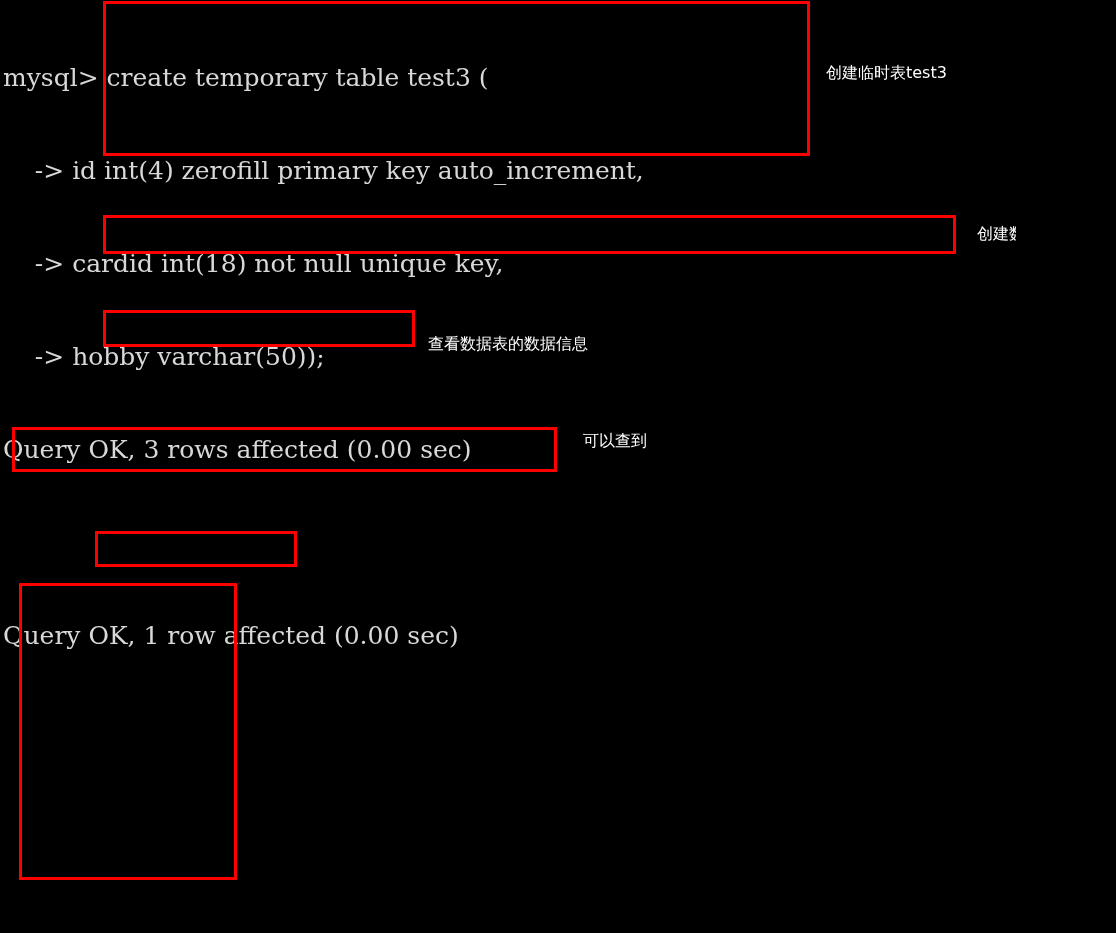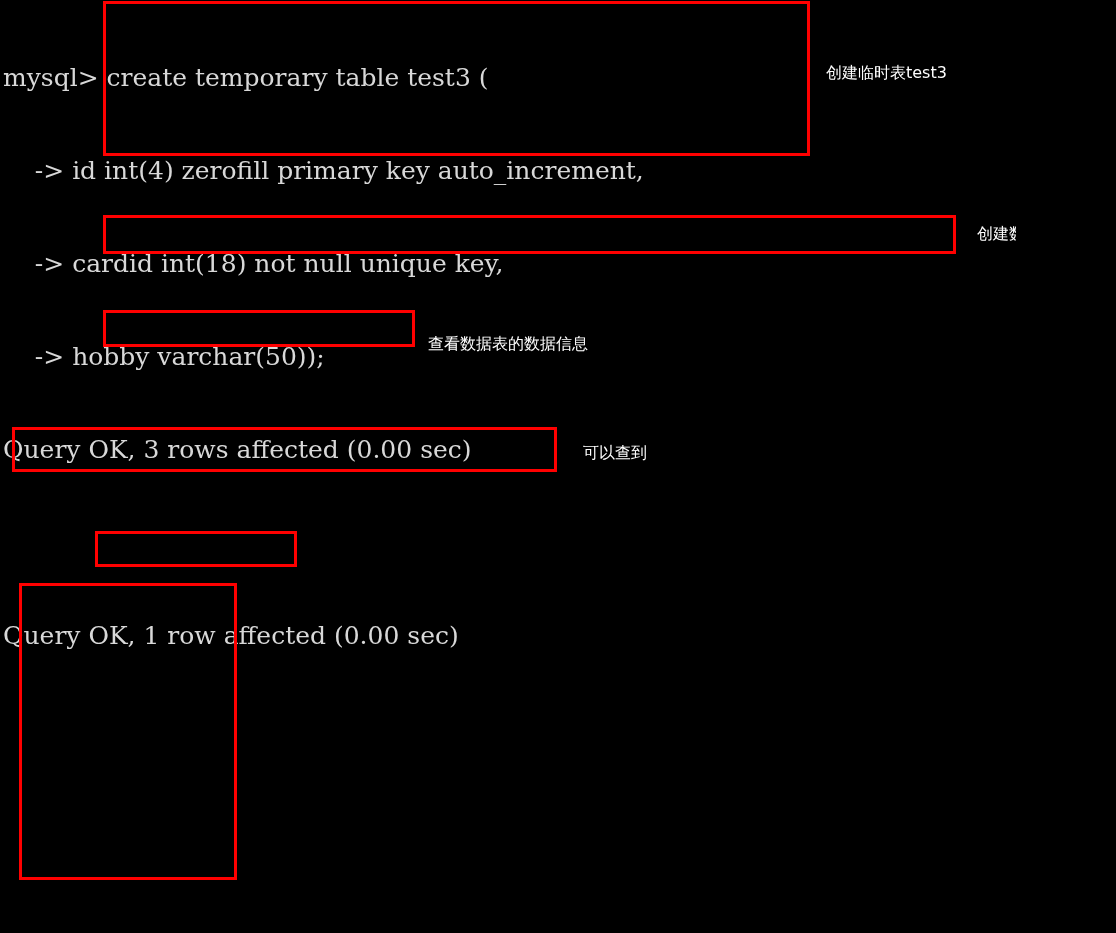--- a/index.html
+++ b/index.html
@@ -99,16 +99,16 @@
   <div class="box" style="left:95px; top:531px; width:202px; height:36px;"></div>
 
   <div class="box" style="left:19px; top:583px; width:218px; height:297px;"></div>
 
   <div class="note" style="left:826px; top:65px;">创建临时表test3</div>
 
   <div class="note" style="left:977px; top:226px;">创建数据</div>
 
   <div class="note" style="left:428px; top:320px;margin-top:16px;">查看数据表的数据信息</div>
 
-  <div class="note" style="left:583px; top:445px;">可以查到</div>
+  <div class="note" style="left:583px; top:433px;">可以查到</div>
 
 
 </div>
 
 </body></html>

